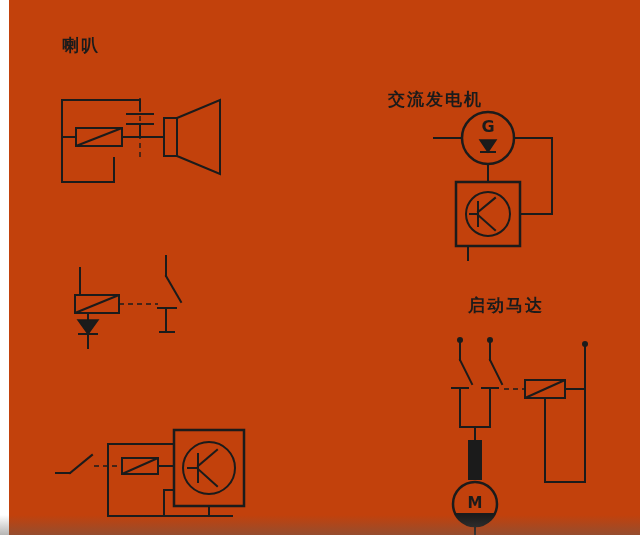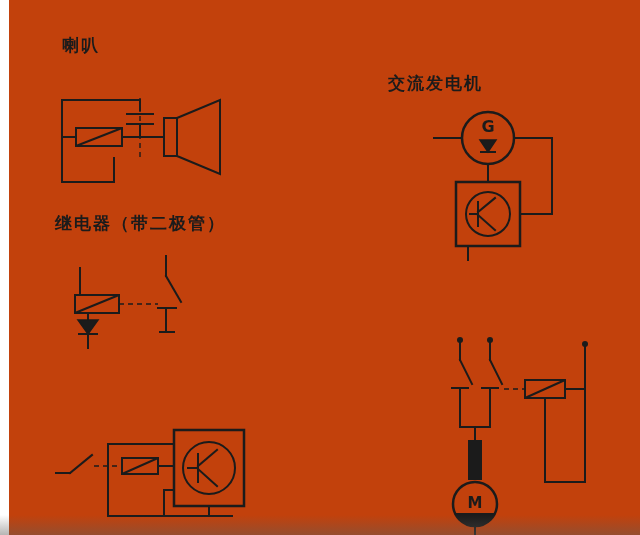--- a/index.html
+++ b/index.html
@@ -54,21 +54,20 @@
     <g stroke="#1b1b1b" stroke-width="2" fill="none">
       <rect x="24" y="36" width="46" height="18"></rect>
       <line x1="24" y1="54" x2="70" y2="36"></line>
     </g>
     <g stroke="#1b1b1b" stroke-width="2" fill="none">
       <rect x="112" y="26" width="13" height="38"></rect>
       <polygon points="125,26 168,8 168,82 125,64"></polygon>
     </g>
   </svg>
 
-  <div class="label" style="left:55px; top:212px;">继电器（带二极管）</div>
 
   <svg class="diagram" style="left:60px; top:250px;" width="150" height="105" viewBox="0 0 150 105">
     <g stroke="#1b1b1b" stroke-width="2" fill="none" stroke-linecap="square">
       <line x1="20" y1="18" x2="20" y2="45"></line>
       <line x1="28" y1="63" x2="28" y2="70"></line>
       <line x1="28" y1="84" x2="28" y2="98"></line>
     </g>
     <g stroke="#1b1b1b" stroke-width="2" fill="none">
       <rect x="15" y="45" width="44" height="18"></rect>
       <line x1="15" y1="63" x2="59" y2="45"></line>
@@ -114,21 +113,21 @@
       <circle cx="159" cy="50" r="26" stroke="#1b1b1b" stroke-width="2" fill="none"></circle>
       <g stroke="#1b1b1b" stroke-width="2" fill="none" stroke-linecap="square">
         <line x1="148" y1="36" x2="148" y2="64"></line>
         <line x1="148" y1="48" x2="167" y2="32"></line>
         <line x1="148" y1="51" x2="167" y2="68"></line>
         <line x1="138" y1="50" x2="148" y2="50"></line>
       </g>
     </g>
   </svg>
 
-  <div class="label" style="left:388px; top:72px;">交流发电机</div>
+  <div class="label" style="left:388px; top:88px;">交流发电机</div>
 
   <svg class="diagram" style="left:420px; top:102px;" width="180" height="162" viewBox="0 0 180 162">
     <g stroke="#1b1b1b" stroke-width="2" fill="none" stroke-linecap="square">
       <line x1="42" y1="36" x2="14" y2="36"></line>
       <path d="M94 36 H132 V112 H100"></path>
       <line x1="68" y1="62" x2="68" y2="80"></line>
       <line x1="48" y1="144" x2="48" y2="158"></line>
     </g>
     <g>
       <circle cx="68" cy="36" r="26" stroke="#1b1b1b" stroke-width="2.5" fill="none"></circle>
@@ -143,20 +142,21 @@
       <circle cx="68" cy="112" r="22" stroke="#1b1b1b" stroke-width="2" fill="none"></circle>
       <g stroke="#1b1b1b" stroke-width="2" fill="none" stroke-linecap="square">
         <line x1="58" y1="100" x2="58" y2="124"></line>
         <line x1="58" y1="110" x2="75" y2="96"></line>
         <line x1="58" y1="113" x2="75" y2="128"></line>
         <line x1="50" y1="112" x2="58" y2="112"></line>
       </g>
     </g>
   </svg>
 
+  <div class="label" style="left:468px; top:294px;">启动马达</div>
 
   <svg class="diagram" style="left:432px; top:332px;" width="185" height="203" viewBox="0 0 185 203">
     <g>
       <circle cx="28" cy="8" r="3" fill="#1b1b1b"></circle>
       <circle cx="58" cy="8" r="3" fill="#1b1b1b"></circle>
       <g stroke="#1b1b1b" stroke-width="2" fill="none" stroke-linecap="square">
         <line x1="28" y1="8" x2="28" y2="28"></line>
         <line x1="28" y1="28" x2="40" y2="52"></line>
         <line x1="20" y1="56" x2="36" y2="56"></line>
         <line x1="58" y1="8" x2="58" y2="28"></line>

